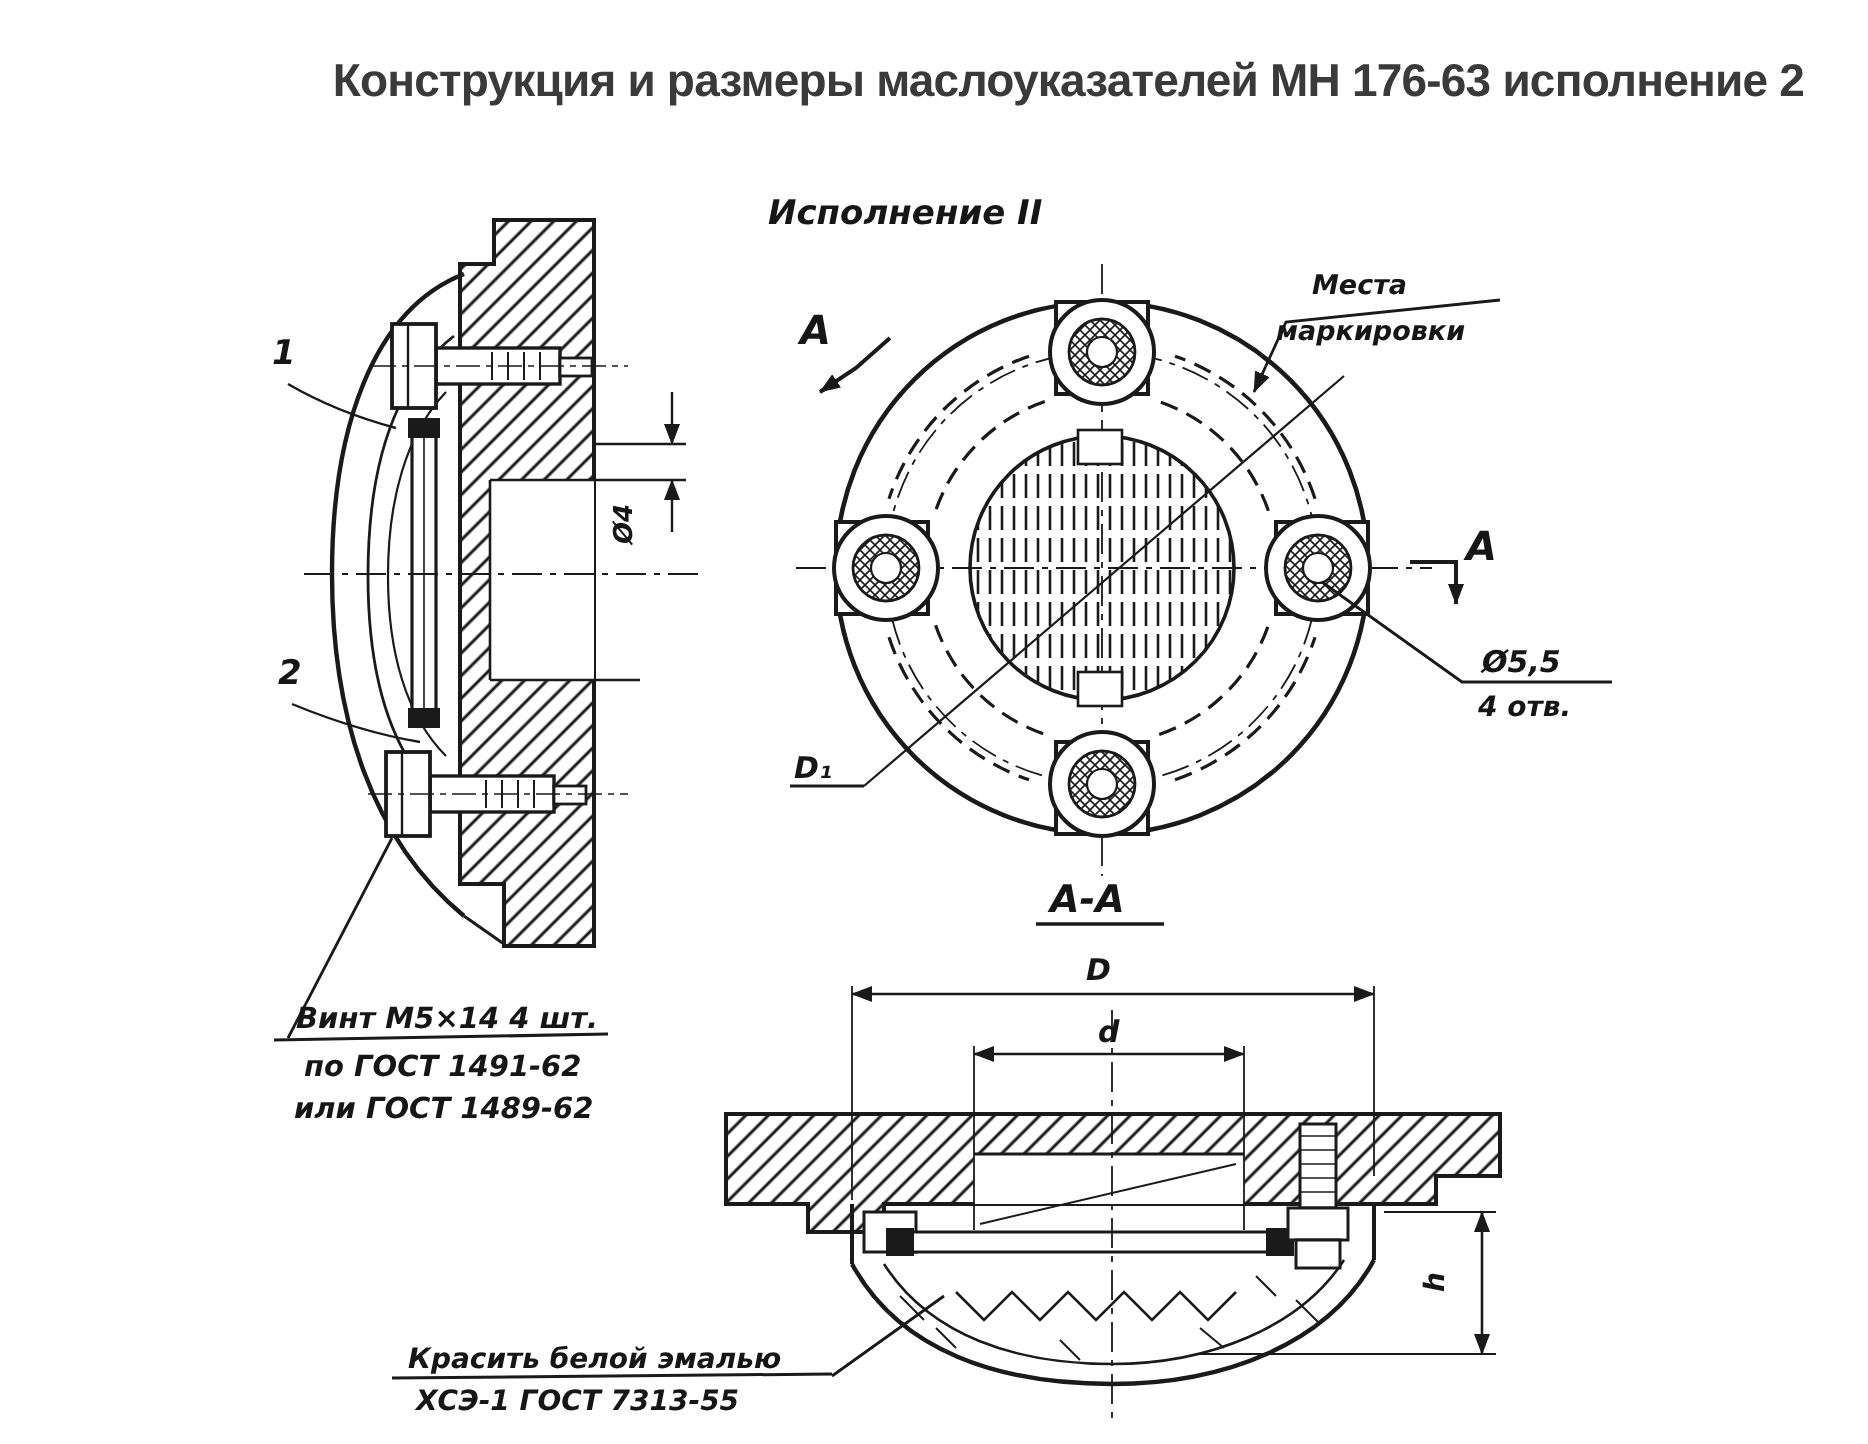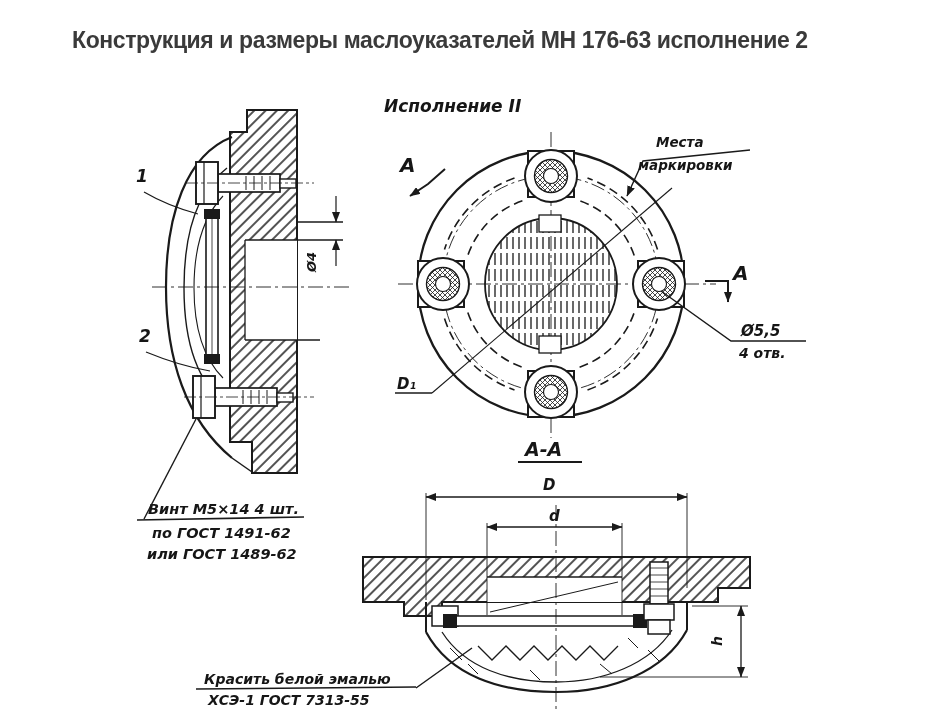--- a/index.html
+++ b/index.html
@@ -1,20 +1,20 @@
 <!DOCTYPE html>
 <html><head>
 <meta charset="utf-8">
 <style>
   html,body{margin:0;padding:0;background:#ffffff;}
   body{width:934px;height:722px;position:relative;overflow:hidden;
        font-family:"Liberation Sans",sans-serif;}
   .title{position:absolute;left:72px;top:27px;width:830px;
          font-family:"Liberation Sans",sans-serif;
-         font-size:23px;font-weight:700;letter-spacing:-0.4px;color:#3a3a3a;}
+         font-size:23px;font-weight:700;letter-spacing:-0.4px;color:#3a3a3a;text-align:right;}
   svg.sheet{position:absolute;left:0;top:0;}
   svg.sheet text{font-family:"DejaVu Sans",sans-serif;font-style:italic;
                  font-weight:bold;fill:#161616;}
   .ln{stroke:#1a1a1a;fill:none;}
 </style>
 </head>
 <body>
 
 <div class="title">Конструкция и размеры маслоуказателей МН 176-63 исполнение 2</div>
 

